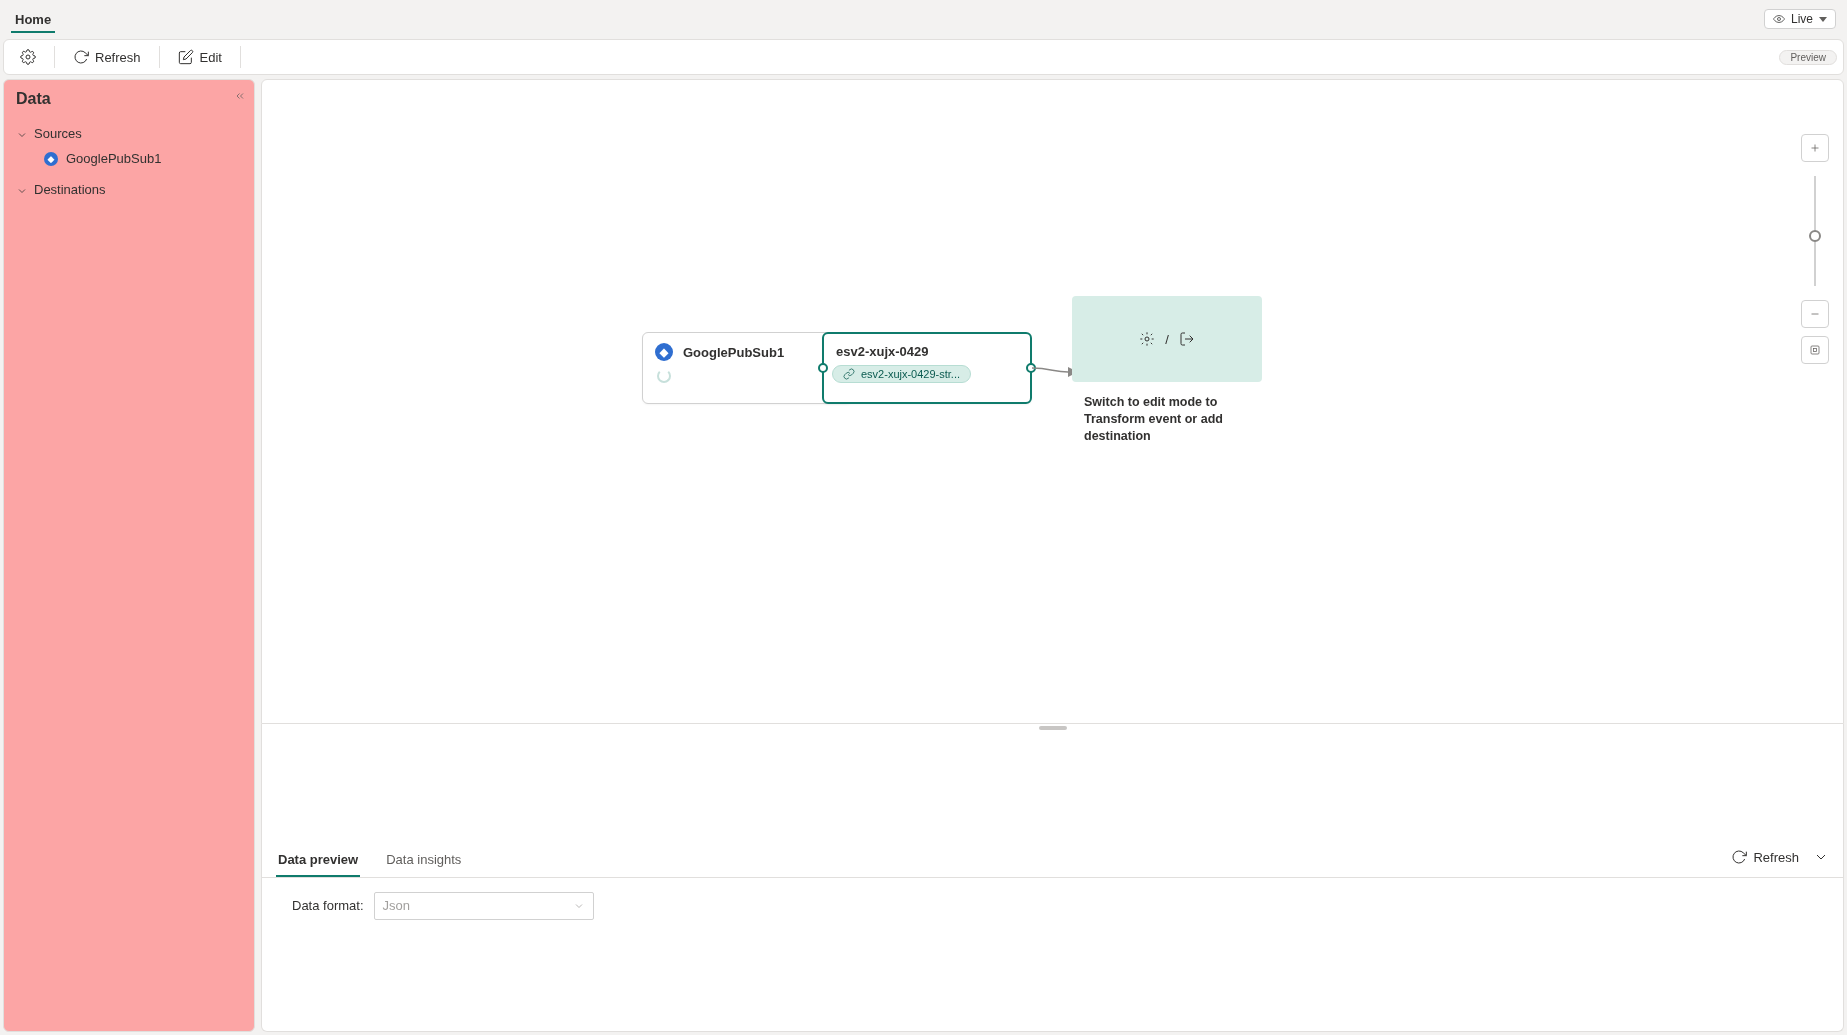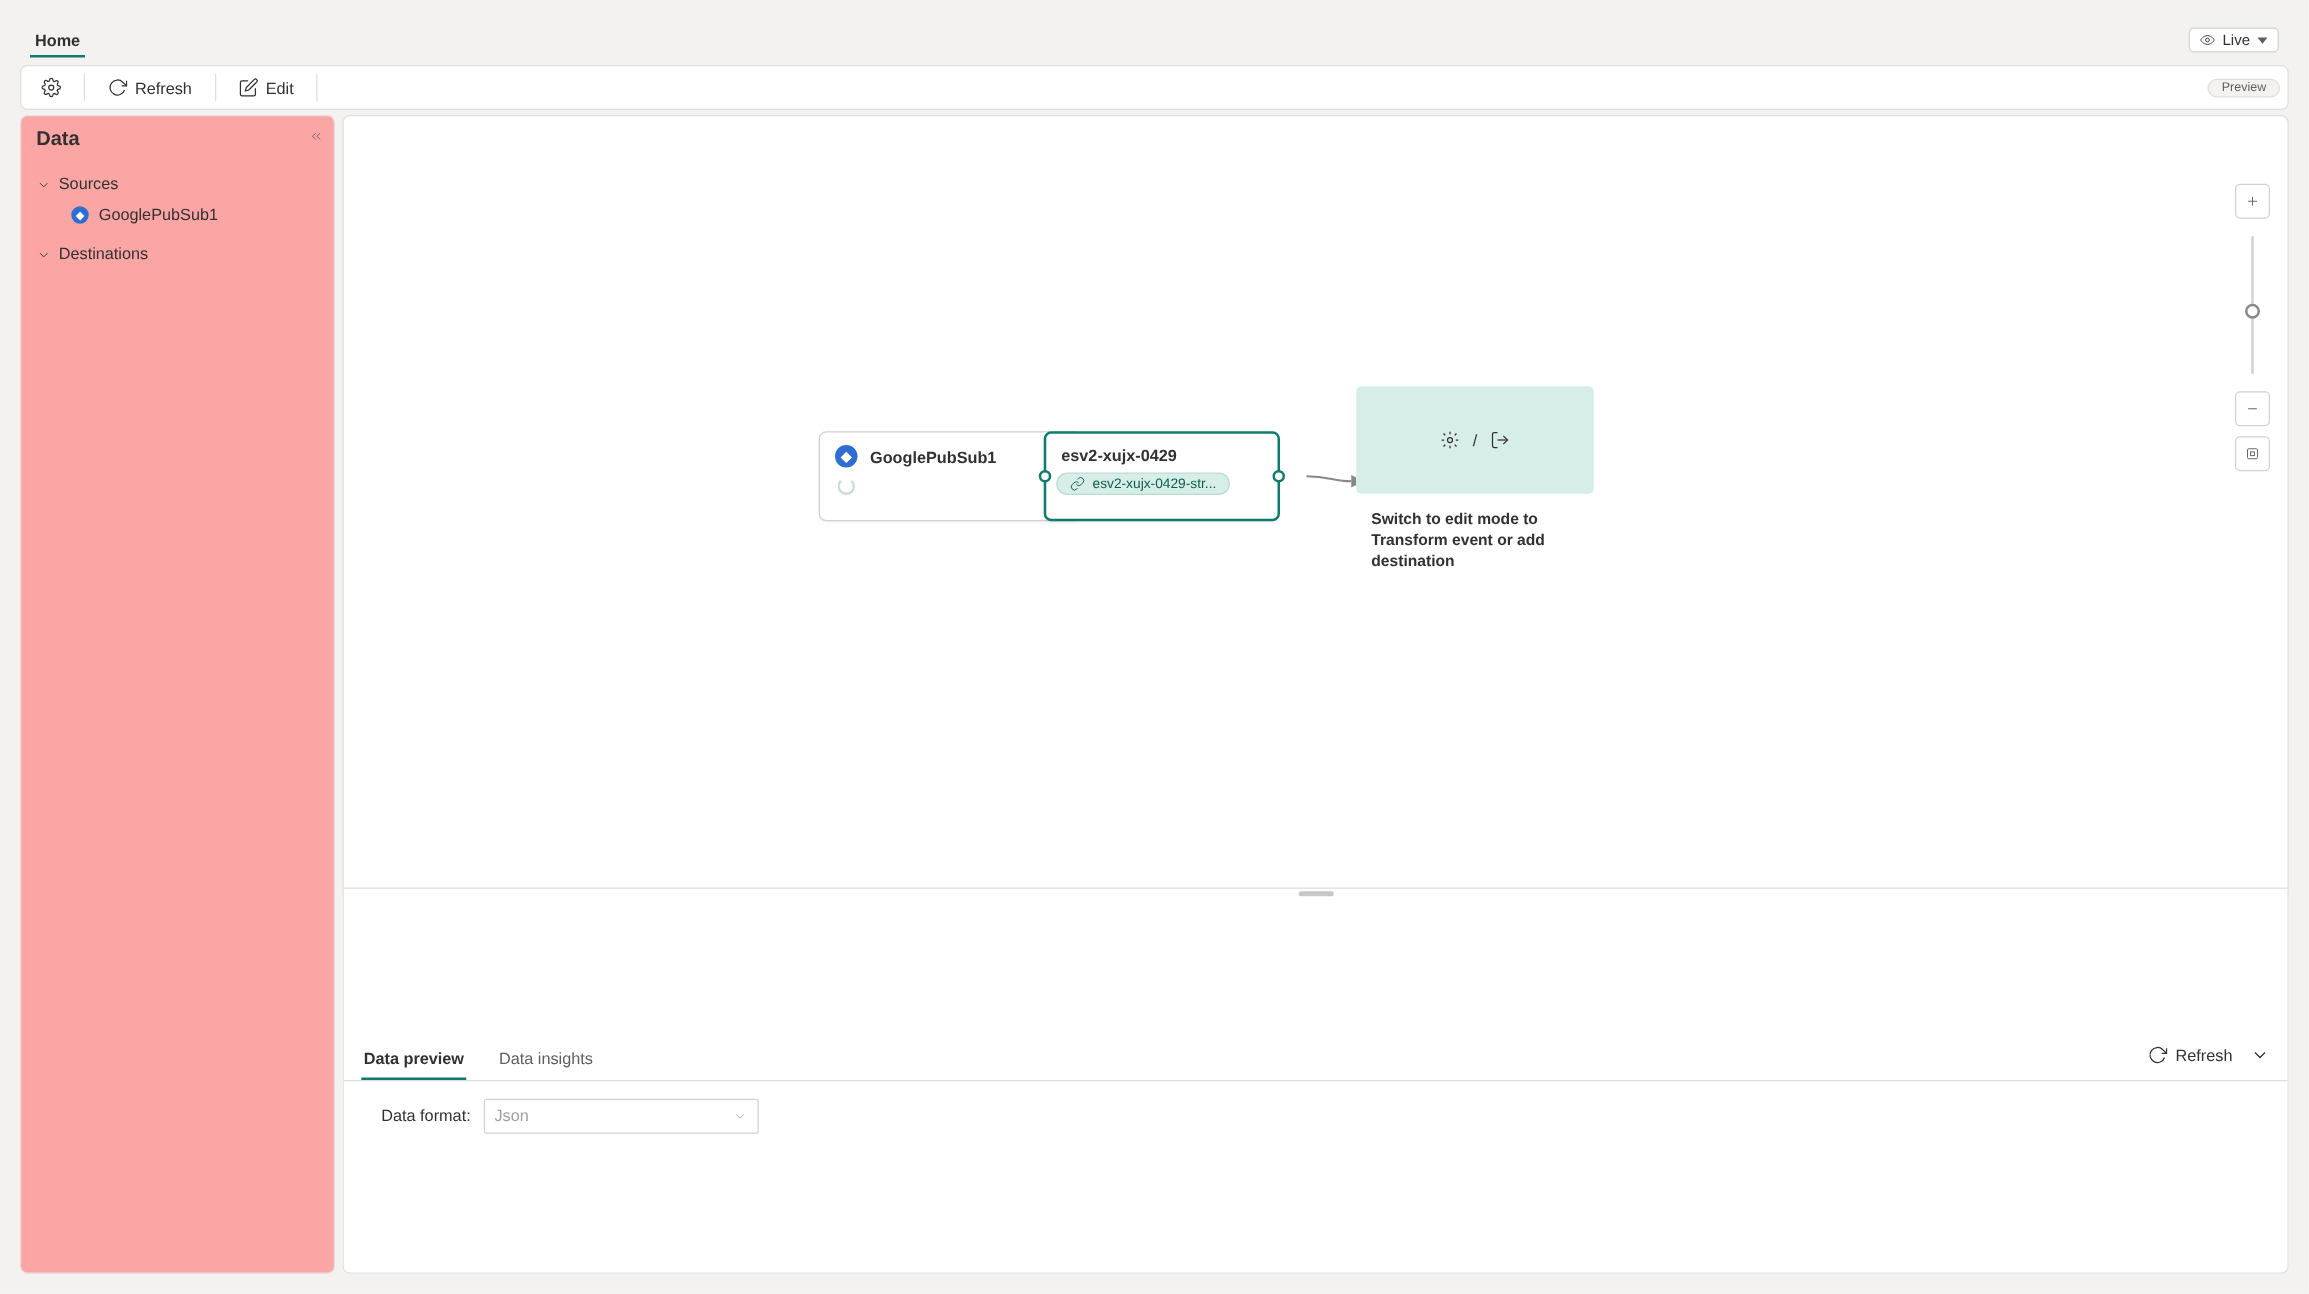--- a/index.html
+++ b/index.html
@@ -1,17 +1,17 @@
 <!DOCTYPE html>
 <html><head>
 <meta charset="utf-8">
 <style>
 * { box-sizing: border-box; margin: 0; padding: 0; }
 body { font-family: "Segoe UI", Arial, sans-serif; font-size: 13px; color: #323130; background: #f3f2f1; overflow: hidden; }
-.app { display: flex; flex-direction: column; height: 1035px; width: 1847px; padding: 16px; }
+.app { display: flex; flex-direction: column; height: 1035px; width: 1847px; padding: 3px; }
 
 
 .tabs-bar { display: flex; justify-content: space-between; align-items: center; height: 32px; padding: 0 8px; }
 .tab { font-size: 13px; font-weight: 600; padding: 6px 4px 4px; color: #323130; border-bottom: 2px solid #0f7b6c; cursor: pointer; }
 .right-controls { display: flex; align-items: flex-start; gap: 4px; }
 .live-pill { display: flex; align-items: center; gap: 6px; background: #fff; border: 1px solid #d1d1d1; border-radius: 4px; padding: 2px 8px; font-size: 12px; cursor: pointer; }
 .chev-down { width: 0; height: 0; border-left: 4px solid transparent; border-right: 4px solid transparent; border-top: 5px solid #605e5c; }
 
 
 .toolbar { display: flex; align-items: center; justify-content: space-between; height: 36px; background: #fff; border: 1px solid #e1dfdd; border-radius: 6px; padding: 0 6px; margin-top: 4px; }
@@ -41,21 +41,21 @@
 .node .node-body { padding: 4px 10px 8px; display: flex; align-items: center; justify-content: space-between; }
 .node .port { position: absolute; width: 10px; height: 10px; border: 2px solid #8a8886; border-radius: 50%; background: #fff; top: 50%; transform: translateY(-50%); }
 .node .port.right { right: -6px; }
 .node .port.left { left: -6px; }
 
 #node-source { left: 380px; top: 252px; width: 210px; height: 72px; }
 #node-source .spinner-dot { width: 14px; height: 14px; border: 2px solid #c7e0db; border-top-color: transparent; border-radius: 50%; animation: spin 1s linear infinite; margin-left: 4px; }
 #node-source .hamburger { display: inline-flex; flex-direction: column; gap: 2px; margin-right: 4px; }
 #node-source .hamburger span { width: 12px; height: 1.5px; background: #605e5c; }
 
-#node-stream { left: 560px; top: 252px; width: 189px; height: 72px; border: 2px solid #0f7b6c; }
+#node-stream { left: 560px; top: 252px; width: 210px; height: 72px; border: 2px solid #0f7b6c; }
 #node-stream .stream-chip { display: inline-flex; align-items: center; gap: 6px; background: #d7ede7; border: 1px solid #b7ddd3; color: #0b5b50; border-radius: 12px; padding: 2px 10px; font-size: 11px; margin: 2px 8px 8px; max-width: 170px; overflow: hidden; text-overflow: ellipsis; white-space: nowrap; }
 #node-stream .port { border-color: #0f7b6c; }
 
 #node-dest { left: 810px; top: 216px; width: 190px; border: none; box-shadow: none; }
 #node-dest .dest-top { background: #d7ede7; height: 86px; border-radius: 4px; display: flex; align-items: center; justify-content: center; gap: 10px; color: #323130; }
 #node-dest .dest-bottom { padding: 12px 12px; font-size: 12.5px; font-weight: 600; line-height: 1.35; }
 
 .arrow { position: absolute; pointer-events: none; }
 .arrow-line { stroke: #8a8886; stroke-width: 1.5; fill: none; }
 .arrow-head { fill: #8a8886; }

